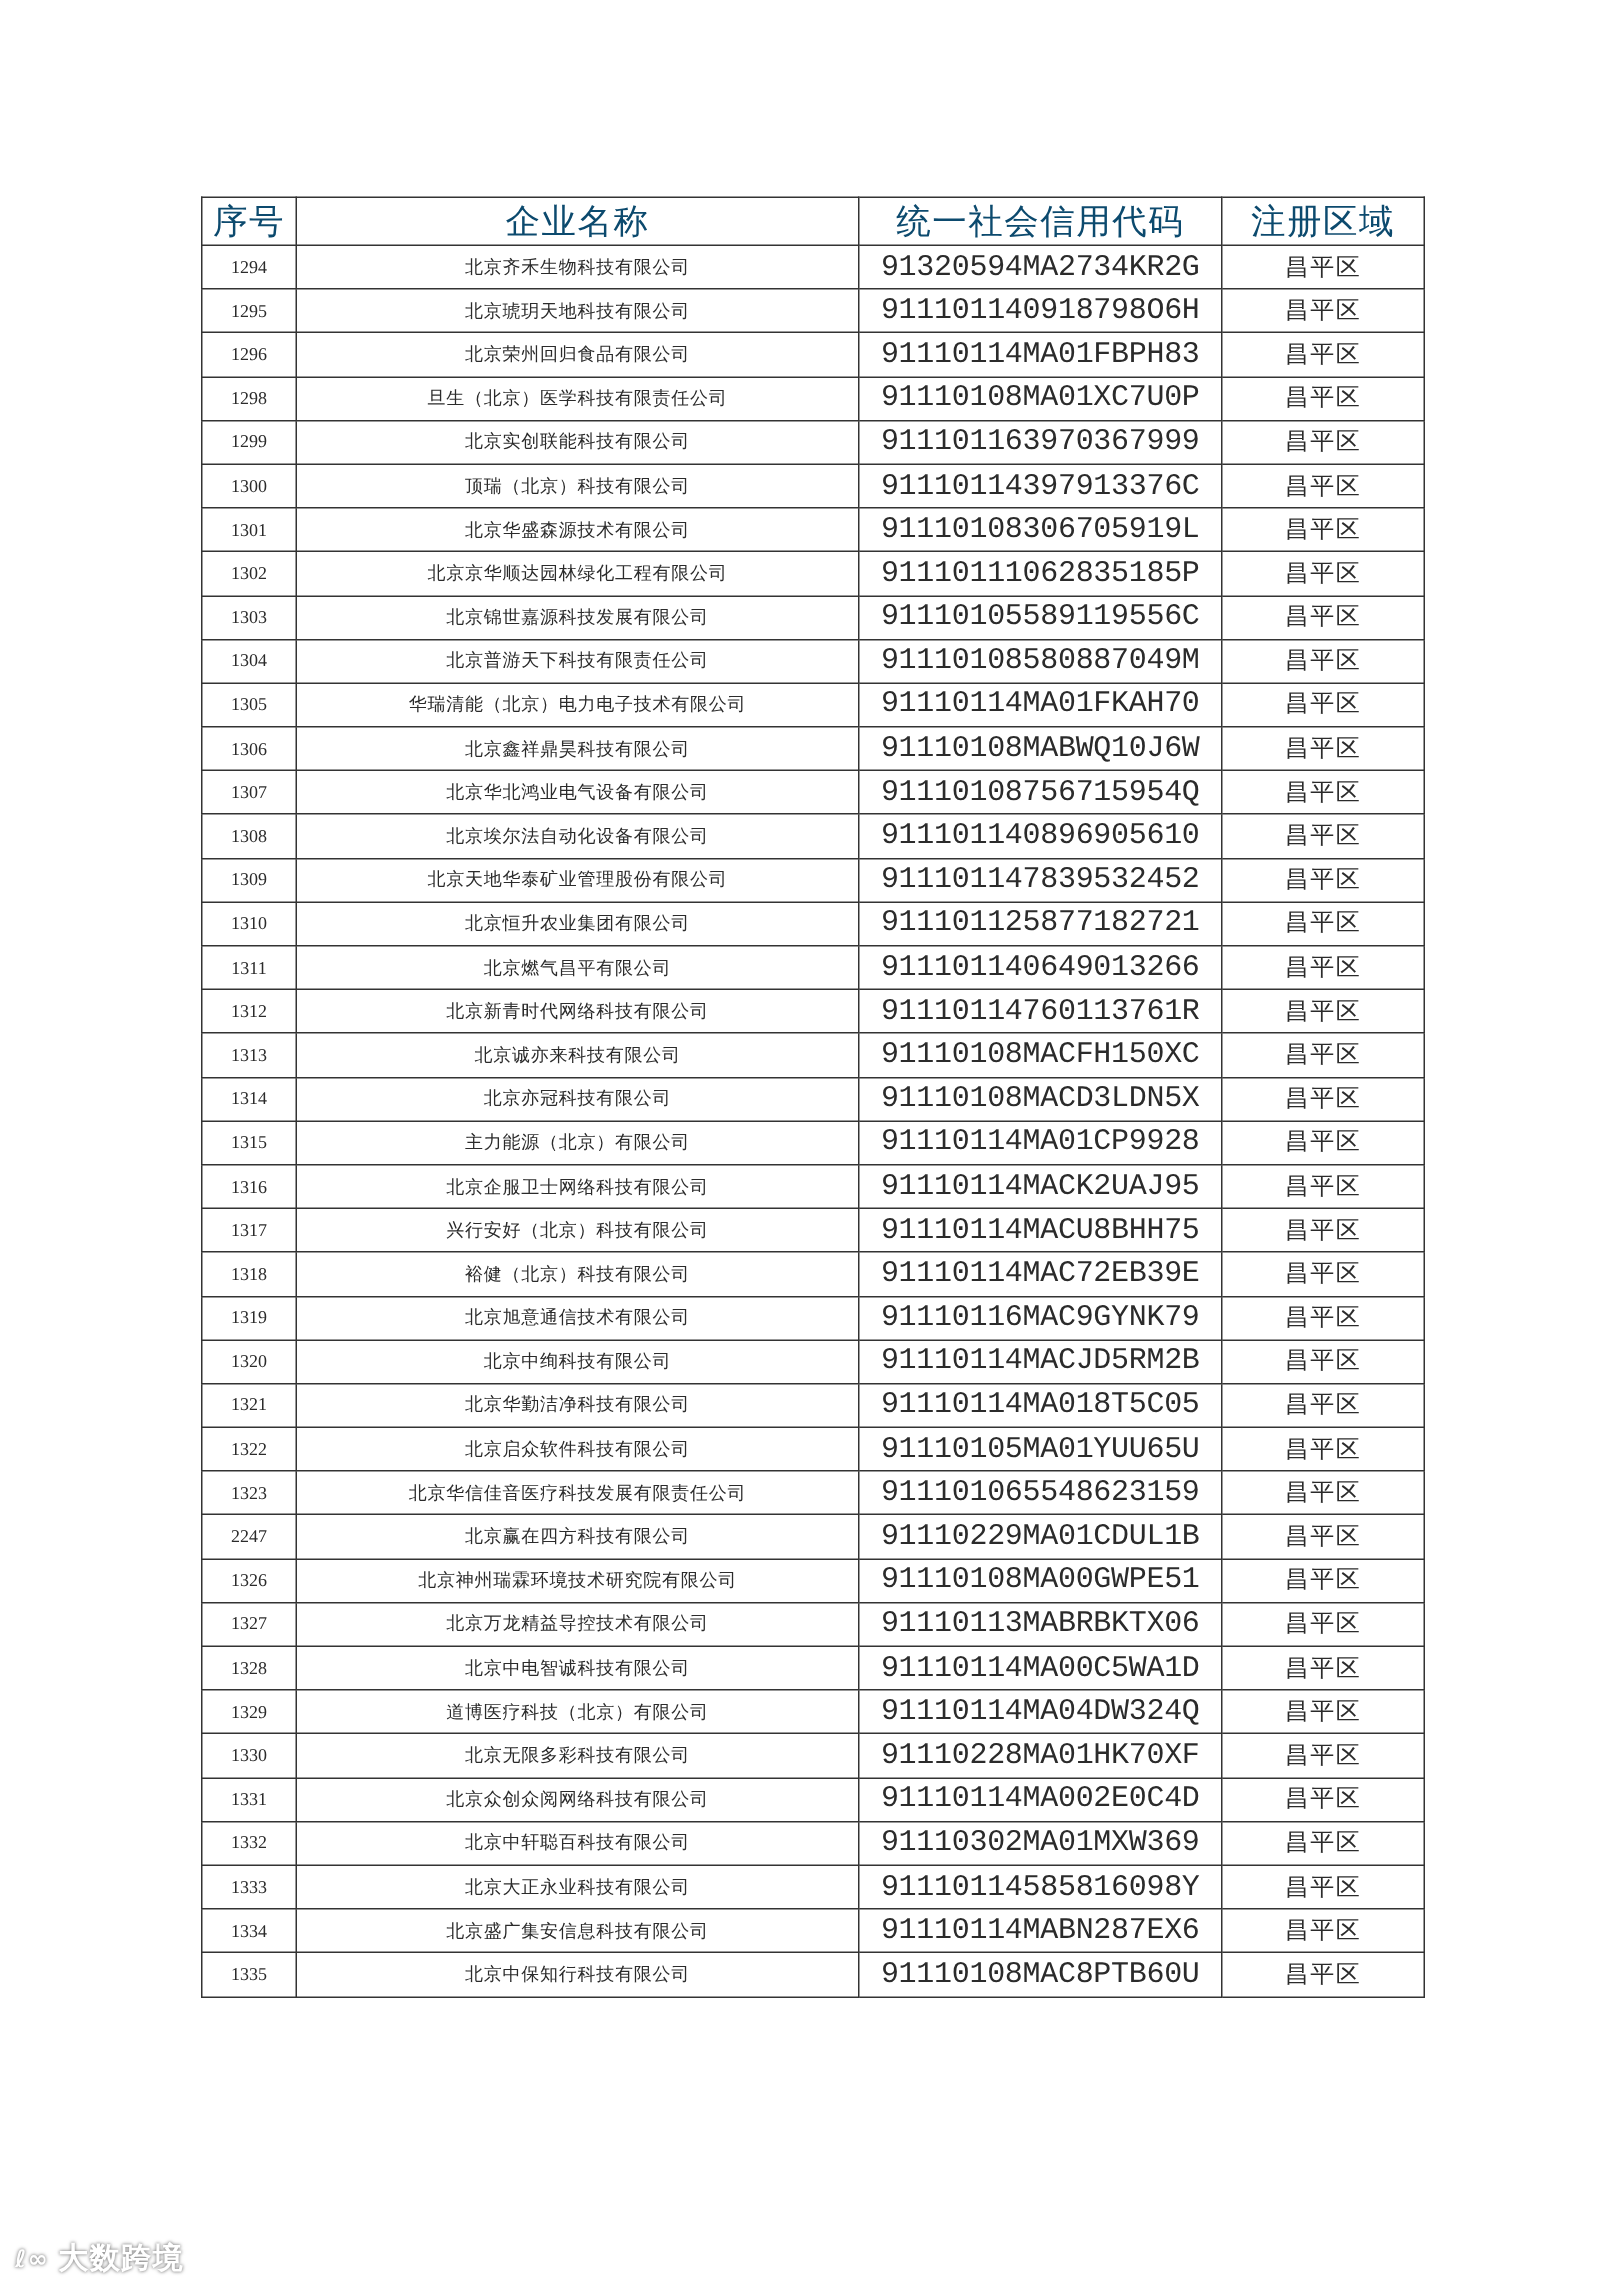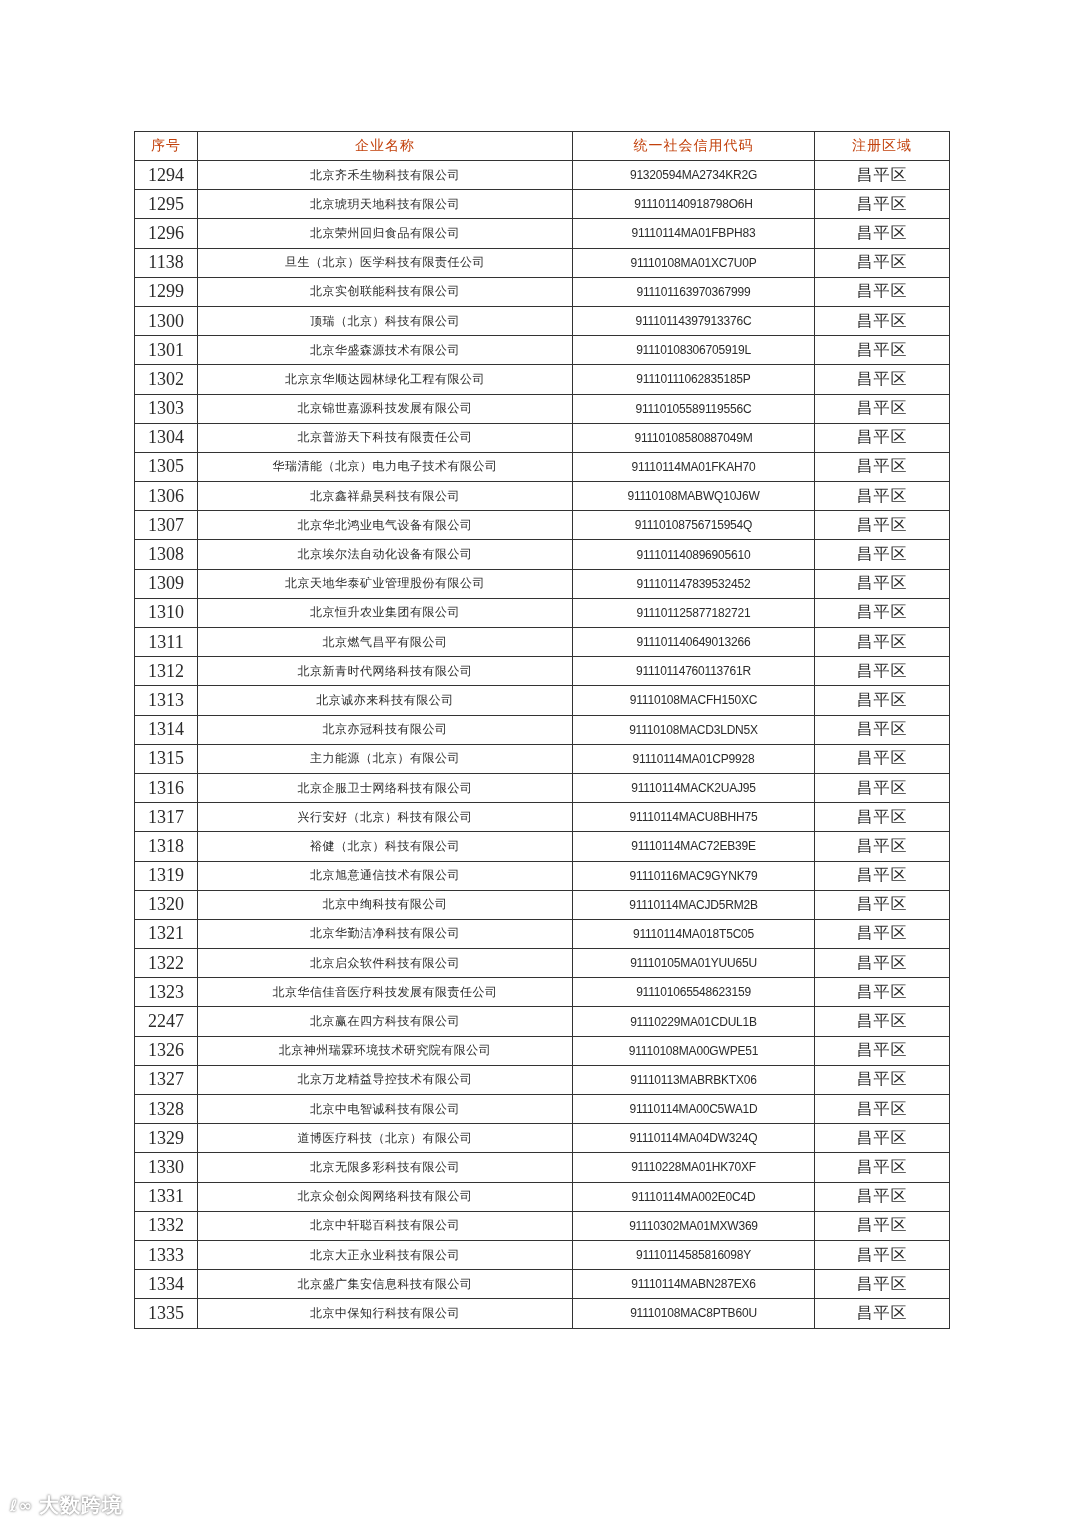--- a/index.html
+++ b/index.html
@@ -3,25 +3,25 @@
 <meta charset="utf-8">
 <style>
   html, body { margin: 0; padding: 0; background: #ffffff; }
   body { width: 1080px; height: 1527px; position: relative; overflow: hidden;
          font-family: "DejaVu Serif", "Liberation Serif", serif; color: #222; }
   .sheet { position: absolute; left: 134px; top: 131px; width: 815px; }
   table { border-collapse: collapse; width: 815px; table-layout: fixed; }
   col.c1 { width: 63px; } col.c2 { width: 375px; } col.c3 { width: 242px; } col.c4 { width: 135px; }
   th, td { border: 1.2px solid #333; padding: 0; text-align: center; vertical-align: middle;
            white-space: nowrap; overflow: hidden; }
-  th { height: 28px; font-weight: normal; font-size: 14px; letter-spacing: 1px; color: #c2410c; }
+  th { height: 28px; font-weight: normal; font-size: 23px; letter-spacing: 1px; color: #0c4a6e; }
   td { height: 28.2px; font-size: 15.5px; color: #2b2b2b; }
-  td.num { font-family: "Liberation Serif", serif; font-size: 18px; }
+  td.num { font-family: "Liberation Serif", serif; font-size: 12px; }
   td.name { font-size: 12px; letter-spacing: 0.5px; }
-  td.code { font-family: Liberation Sans, sans-serif; font-size: 12px; letter-spacing: -0.2px; }
+  td.code { font-family: Liberation Mono, monospace; font-size: 20px; letter-spacing: -0.2px; }
   td.region { font-size: 16px; letter-spacing: 1px; margin-top: 27px; }
   .watermark { position: absolute; left: 10px; top: 1492px; display: flex; align-items: center;
                gap: 6px; color: #ffffff; font-family: "DejaVu Sans", sans-serif; font-size: 20px; font-weight: bold;
                text-shadow: 0 0 2px #888, 0 0 3px #aaa; letter-spacing: 1px; }
   .watermark .logo { font-size: 16px; font-weight: bold; }
 </style>
 </head>
 <body>
 
 <div class="sheet">
@@ -53,21 +53,21 @@
           <td class="code">911101140918798O6H</td>
           <td class="region">昌平区</td>
         </tr>
         <tr>
           <td class="num">1296</td>
           <td class="name">北京荣州回归食品有限公司</td>
           <td class="code">91110114MA01FBPH83</td>
           <td class="region">昌平区</td>
         </tr>
         <tr>
-          <td class="num">1138</td>
+          <td class="num">1298</td>
           <td class="name">旦生（北京）医学科技有限责任公司</td>
           <td class="code">91110108MA01XC7U0P</td>
           <td class="region">昌平区</td>
         </tr>
         <tr>
           <td class="num">1299</td>
           <td class="name">北京实创联能科技有限公司</td>
           <td class="code">911101163970367999</td>
           <td class="region">昌平区</td>
         </tr>

